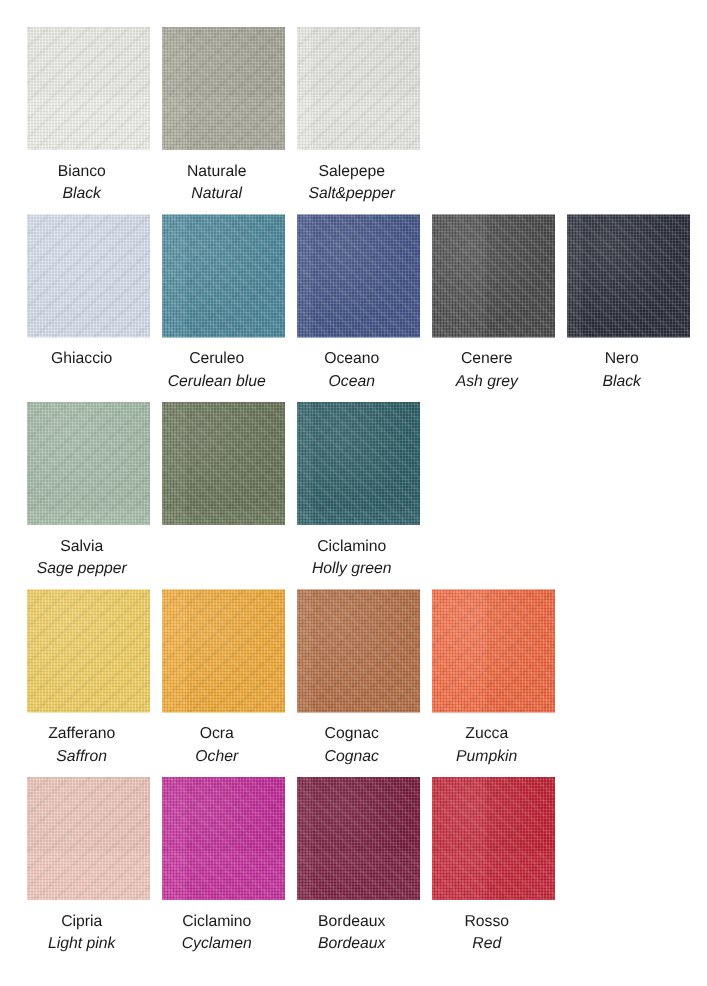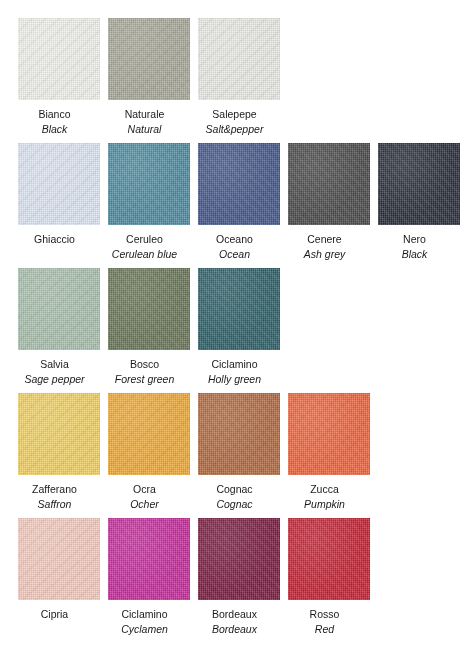--- a/index.html
+++ b/index.html
@@ -168,24 +168,20 @@
   <div class="row">
     <div class="cell">
       <div class="swatch" style="background-color: rgb(168, 191, 172);"></div>
       <div class="labels">
         <div class="name-it">Salvia</div>
         <div class="name-en">Sage pepper</div>
       </div>
     </div>
     <div class="cell">
       <div class="swatch" style="background-color: rgb(106, 117, 88);"></div>
-      <div class="labels">
-        <div class="name-it">Bosco</div>
-        <div class="name-en">Forest green</div>
-      </div>
     </div>
     <div class="cell">
       <div class="swatch" style="background-color: rgb(45, 96, 104);"></div>
       <div class="labels">
         <div class="name-it">Ciclamino</div>
         <div class="name-en">Holly green</div>
       </div>
     </div>
   </div>
 
@@ -218,20 +214,21 @@
         <div class="name-en">Pumpkin</div>
       </div>
     </div>
   </div>
 
   <div class="row">
     <div class="cell">
       <div class="swatch" style="background-color: rgb(242, 201, 189);"></div>
       <div class="labels">
         <div class="name-it">Cipria</div>
+        <div class="name-en">Light pink</div>
       </div>
     </div>
     <div class="cell">
       <div class="swatch" style="background-color: rgb(196, 43, 154);"></div>
       <div class="labels">
         <div class="name-it">Ciclamino</div>
         <div class="name-en">Cyclamen</div>
       </div>
     </div>
     <div class="cell">

